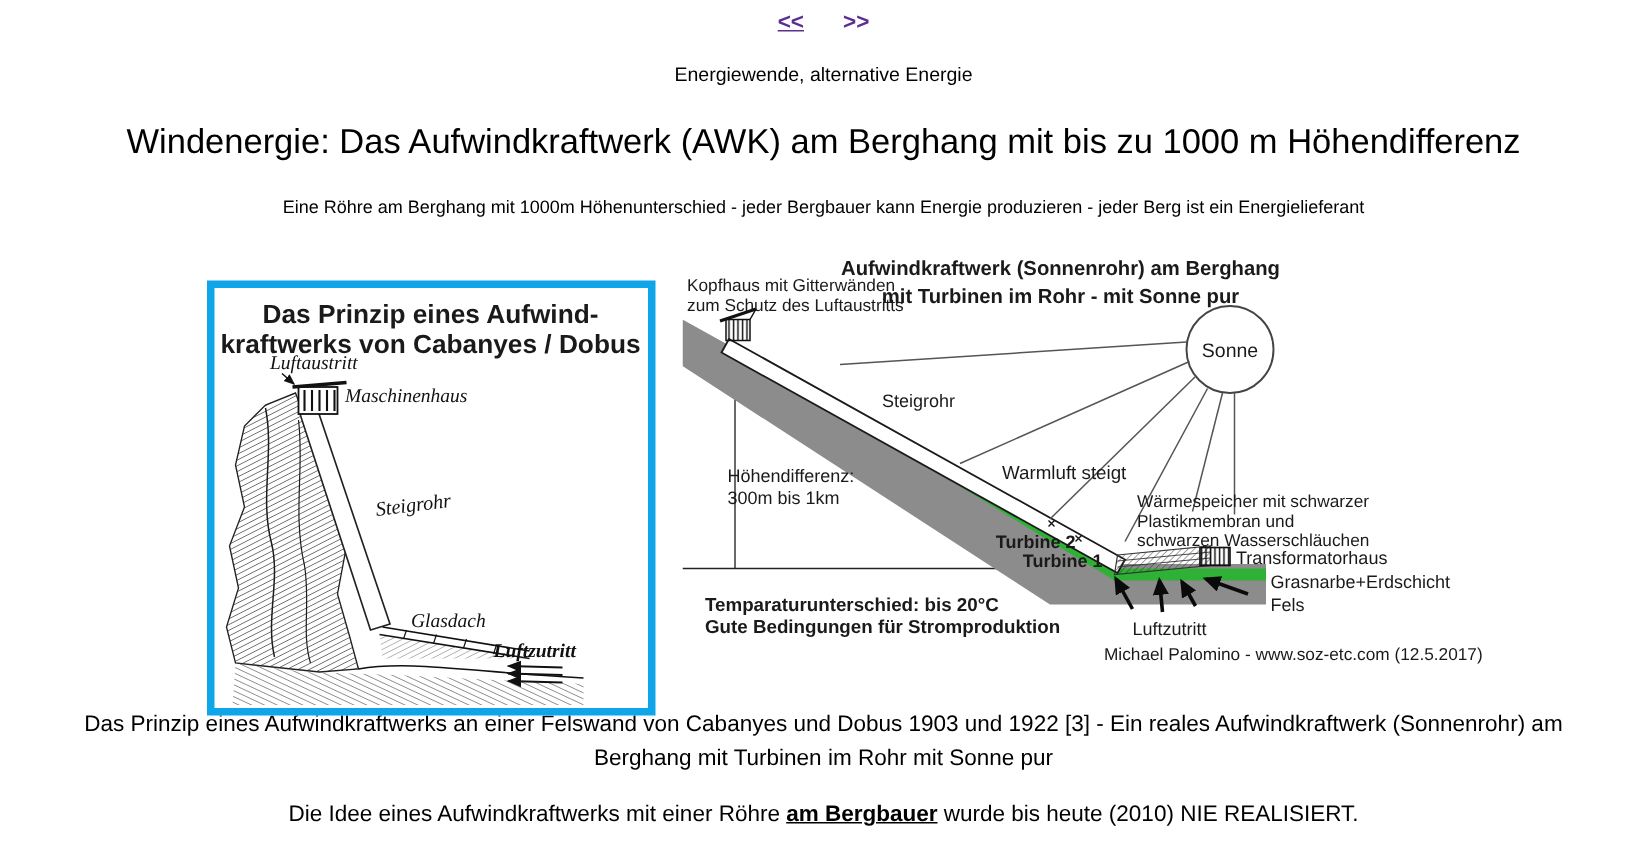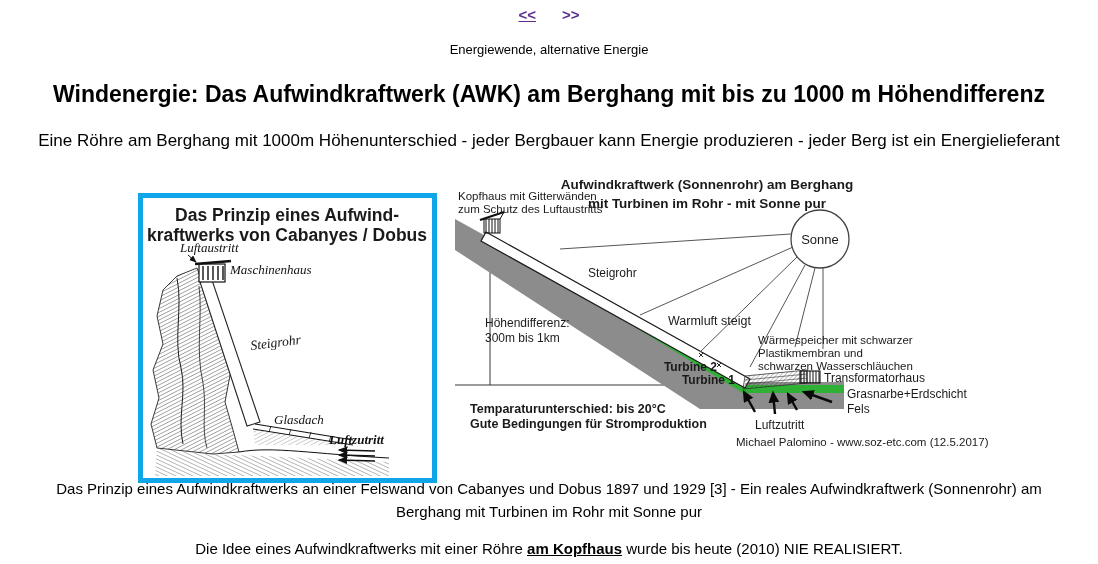--- a/index.html
+++ b/index.html
@@ -5,22 +5,22 @@
   html,body { margin:0; padding:0; }
   body {
     width:1098px; height:564px; overflow:hidden;
     background:#ffffff; color:#000;
     font-family:"Liberation Sans", sans-serif;
   }
   .nav { text-align:center; padding-top:6px; font-size:15px; font-weight:bold; }
   .nav a { color:#5c2e91; margin:0 13px; text-decoration:none; cursor:pointer; }
   .nav a.prev { text-decoration:underline; }
   .kicker { text-align:center; font-size:13px; margin-top:19px; }
-  h1.title { text-align:center; font-size:23px; font-weight:700; margin:24px 0 0 0; }
-  .subtitle { text-align:center; font-size:17px; margin-top:23px; }
+  h1.title { text-align:center; font-size:23px; font-weight:400; margin:24px 0 0 0; }
+  .subtitle { text-align:center; font-size:12px; margin-top:23px; }
   .figures { position:relative; height:292px; margin-top:23px; }
   .left-figure {
     position:absolute; left:138px; top:19px; width:289px; height:280px;
     border:5px solid #0ea5e9; background:#fff;
   }
   .right-figure { position:absolute; left:455px; top:0; width:540px; height:278px; }
   svg text { font-family:"Liberation Sans", sans-serif; fill:#1a1a1a; }
   svg text.hand { font-family:"Liberation Serif", serif; font-style:italic; fill:#111; }
   .caption {
     text-align:center; font-size:15px; line-height:1.5;
@@ -166,17 +166,17 @@
       <text x="392" y="224" font-size="12">Grasnarbe+Erdschicht</text>
       <text x="392" y="239" font-size="12">Fels</text>
       <text x="300" y="255" font-size="12">Luftzutritt</text>
       <text x="15" y="239" font-size="12.5" font-weight="bold">Temparaturunterschied: bis 20°C</text>
       <text x="15" y="254" font-size="12.5" font-weight="bold">Gute Bedingungen für Stromproduktion</text>
       <text x="281" y="272" font-size="11.5" fill="#333">Michael Palomino - www.soz-etc.com (12.5.2017)</text>
     </svg>
   </div>
 </div>
 
-<div class="caption">Das Prinzip eines Aufwindkraftwerks an einer Felswand von Cabanyes und Dobus 1897 und 1929 [3] - Ein reales Aufwindkraftwerk (Sonnenrohr) am Berghang mit Turbinen im Rohr mit Sonne pur</div>
+<div class="caption">Das Prinzip eines Aufwindkraftwerks an einer Felswand von Cabanyes und Dobus 1903 und 1922 [3] - Ein reales Aufwindkraftwerk (Sonnenrohr) am Berghang mit Turbinen im Rohr mit Sonne pur</div>
 
 <div class="footer">
-  <span>Die Idee eines Aufwindkraftwerks mit einer Röhre </span><b><u>am Kopfhaus</u></b><span> wurde bis heute (2010) NIE REALISIERT.</span>
+  <span>Die Idee eines Aufwindkraftwerks mit einer Röhre </span><b><u>am Bergbauer</u></b><span> wurde bis heute (2010) NIE REALISIERT.</span>
 </div>
 
 </body></html>

